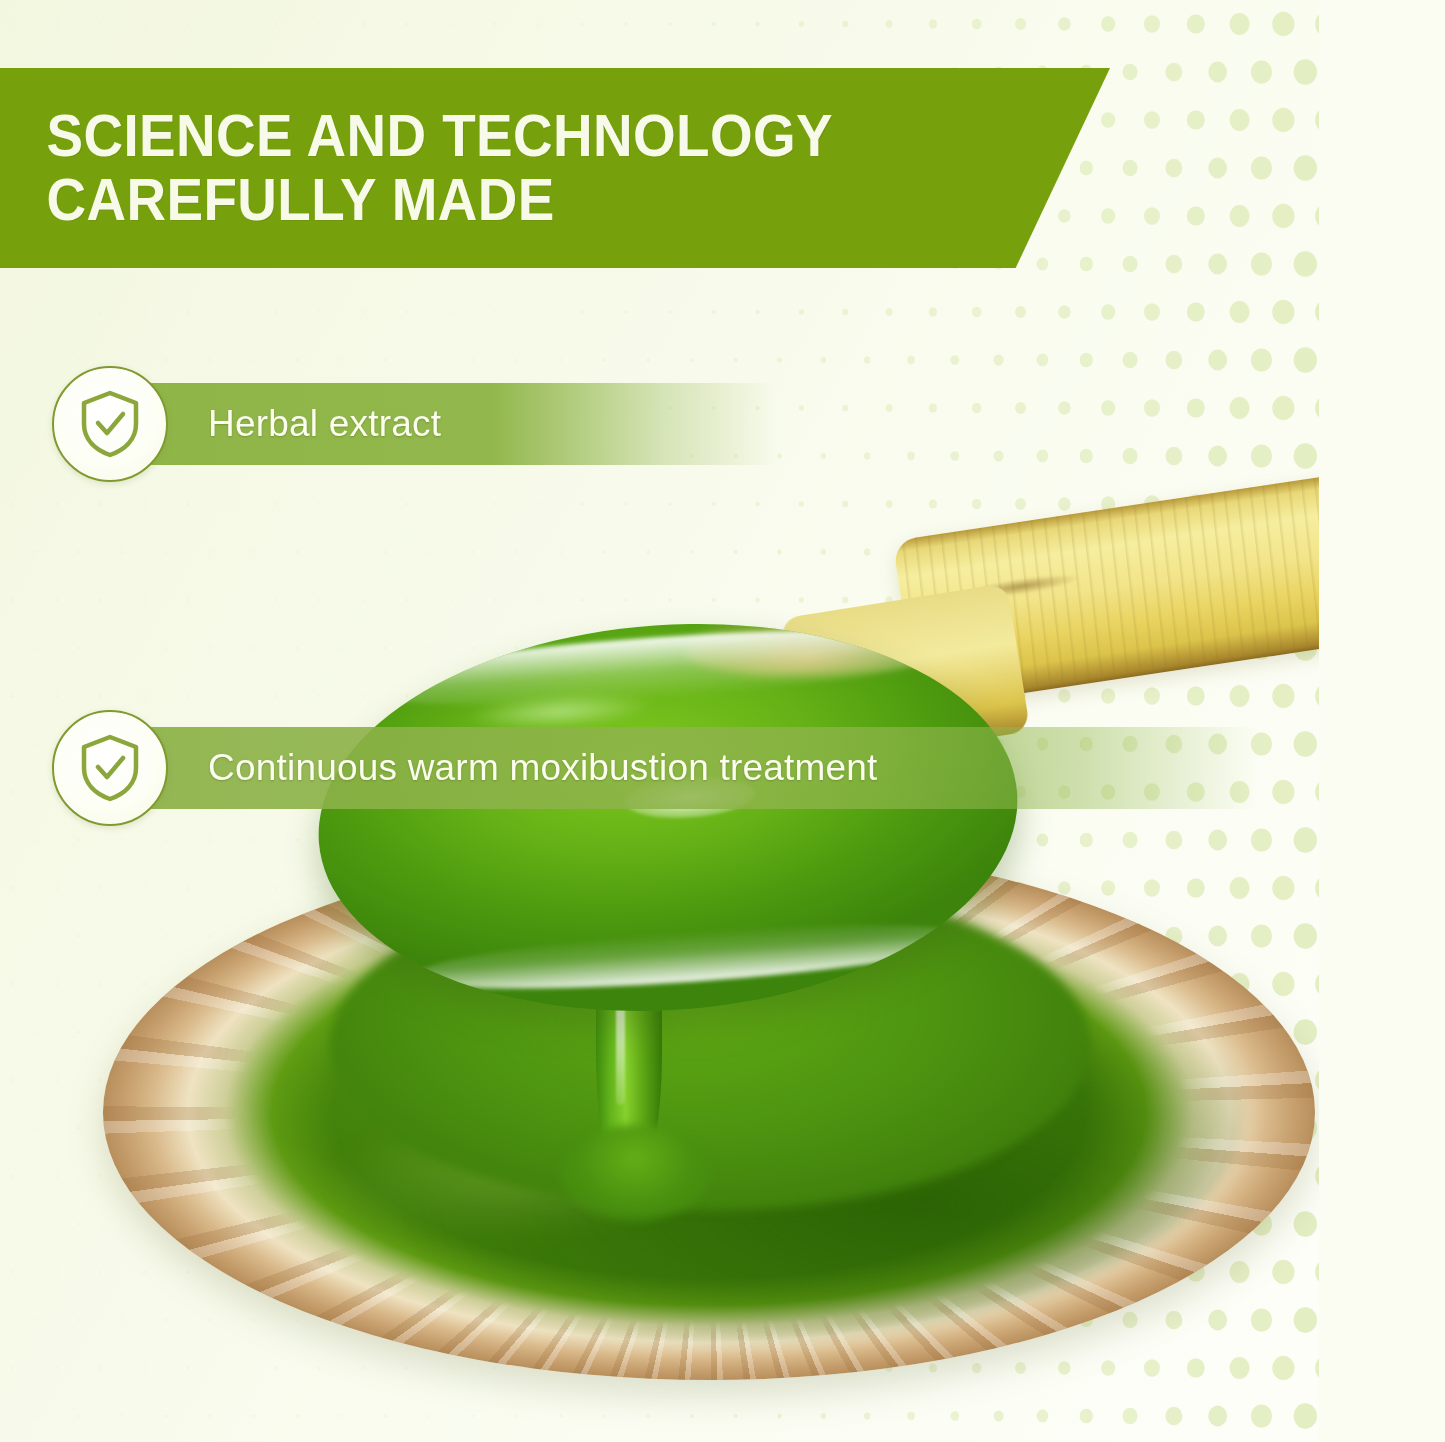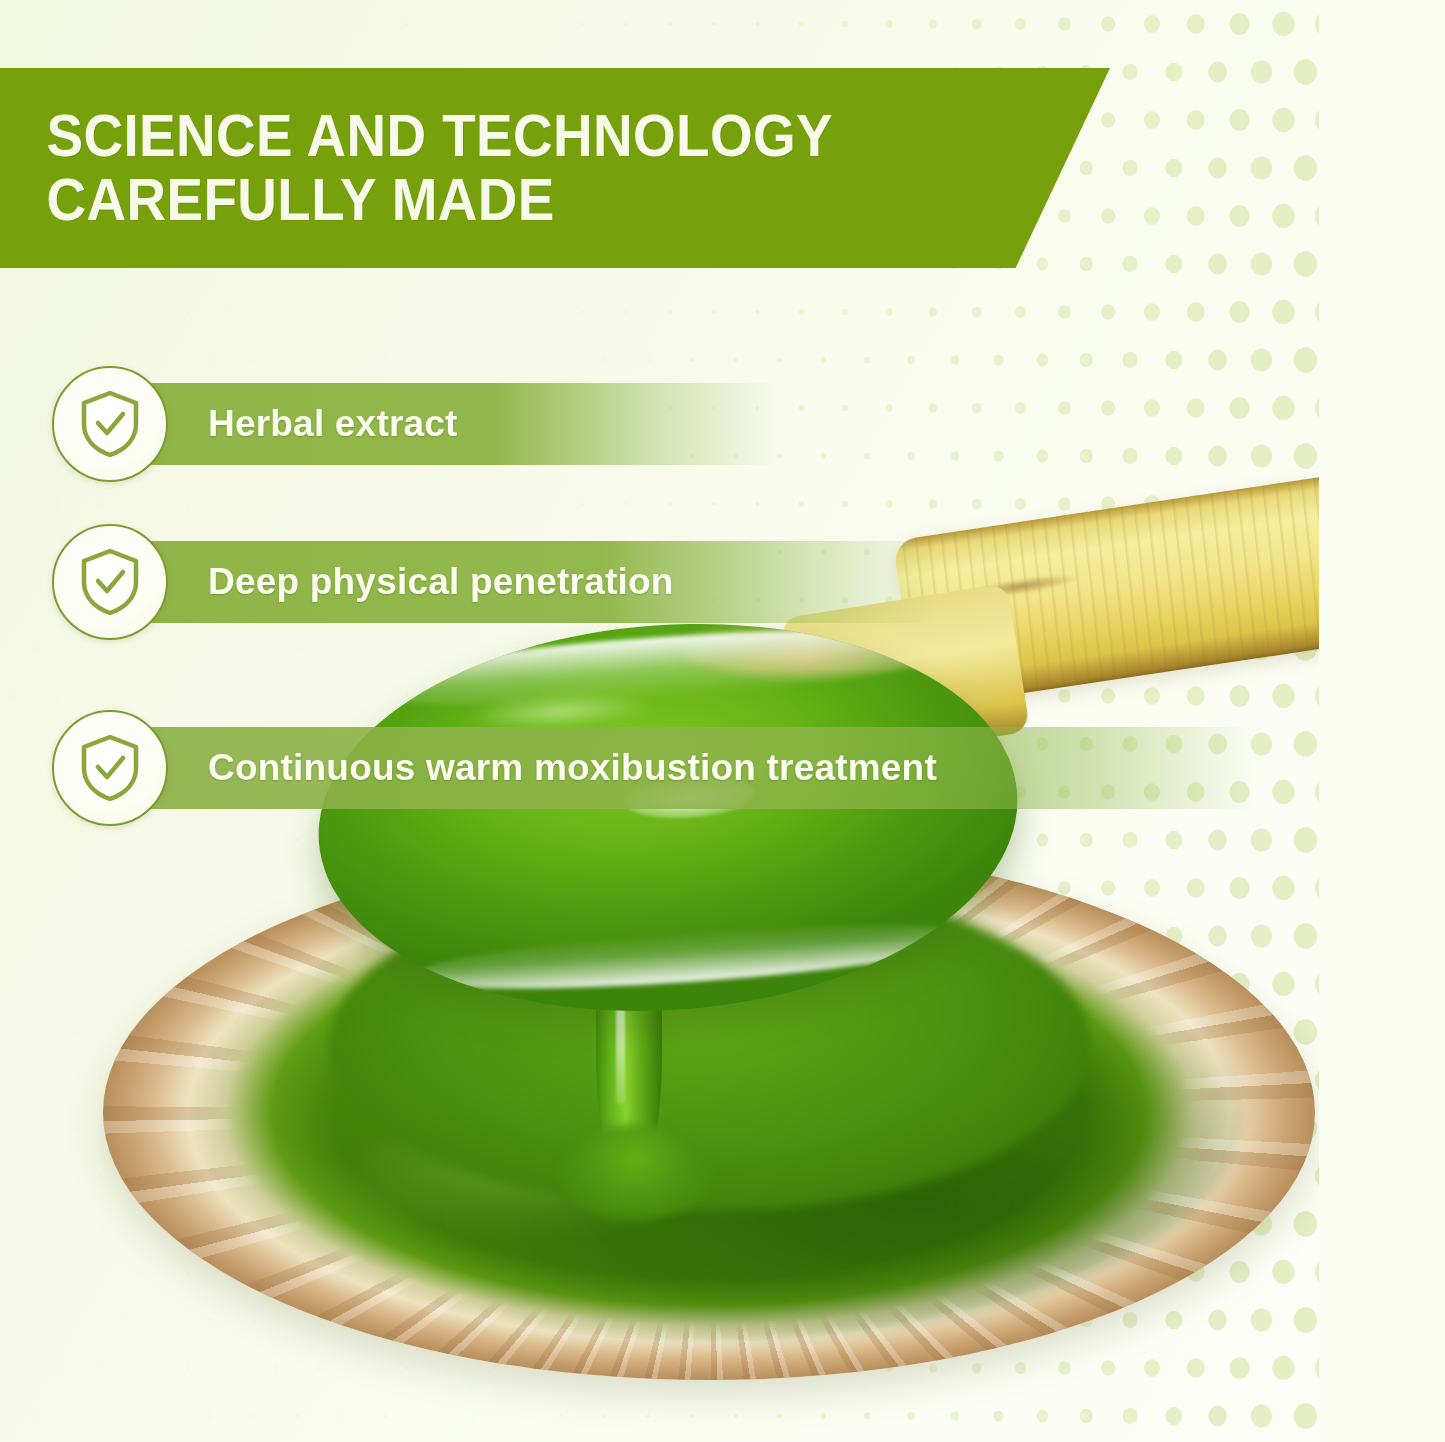--- a/index.html
+++ b/index.html
@@ -167,21 +167,21 @@
     color:#f7fae8;
     font-size:59px;line-height:1.09;
     font-weight:bold;letter-spacing:.4px;
     transform:scaleX(.93);transform-origin:left center;
     text-shadow:1px 1px 0 rgba(90,120,10,.25);
     white-space:pre-line;
   }
 
   
   .features{position:absolute;left:0;top:0;width:100%;height:100%;}
-  .feature{position:absolute;display:flex;align-items:center;height:104px;font-weight:bold;}
+  .feature{position:absolute;display:flex;align-items:center;height:104px;}
   .f1{left:52px;top:372px;}
   .f2{left:52px;top:530px;}
   .f3{left:52px;top:716px;}
 
   .badge{
     position:relative;z-index:3;
     width:112px;height:112px;flex:0 0 112px;border-radius:50%;
     background:radial-gradient(circle at 45% 38%, #ffffff 0%, #fdfef4 60%, #f4f8e2 100%);
     border:2px solid #7f9a2e;
     display:flex;align-items:center;justify-content:center;
@@ -1284,31 +1284,20 @@
         <svg width="68" height="72" viewBox="0 0 68 72" aria-hidden="true">
           <path d="M34 5 L60 15 V36 C60 52 48 62 34 67 C20 62 8 52 8 36 V15 Z" fill="none" stroke="#8ba63a" stroke-width="4.5" stroke-linejoin="round" stroke-linecap="round"></path>
           <path d="M22 35 L31 45 L47 26" fill="none" stroke="#8ba63a" stroke-width="4.5" stroke-linecap="round" stroke-linejoin="round"></path>
         </svg>
       </div>
       <div class="pill p1">
         <span>Herbal extract</span>
       </div>
     </div>
 
-    <div class="feature f2">
-      <div class="badge">
-        <svg width="68" height="72" viewBox="0 0 68 72" aria-hidden="true">
-          <path d="M34 5 L60 15 V36 C60 52 48 62 34 67 C20 62 8 52 8 36 V15 Z" fill="none" stroke="#8ba63a" stroke-width="4.5" stroke-linejoin="round" stroke-linecap="round"></path>
-          <path d="M22 35 L31 45 L47 26" fill="none" stroke="#8ba63a" stroke-width="4.5" stroke-linecap="round" stroke-linejoin="round"></path>
-        </svg>
-      </div>
-      <div class="pill p2">
-        <span>Deep physical penetration</span>
-      </div>
-    </div>
 
     <div class="feature f3">
       <div class="badge">
         <svg width="68" height="72" viewBox="0 0 68 72" aria-hidden="true">
           <path d="M34 5 L60 15 V36 C60 52 48 62 34 67 C20 62 8 52 8 36 V15 Z" fill="none" stroke="#8ba63a" stroke-width="4.5" stroke-linejoin="round" stroke-linecap="round"></path>
           <path d="M22 35 L31 45 L47 26" fill="none" stroke="#8ba63a" stroke-width="4.5" stroke-linecap="round" stroke-linejoin="round"></path>
         </svg>
       </div>
       <div class="pill p3">
         <span>Continuous warm moxibustion treatment</span>

